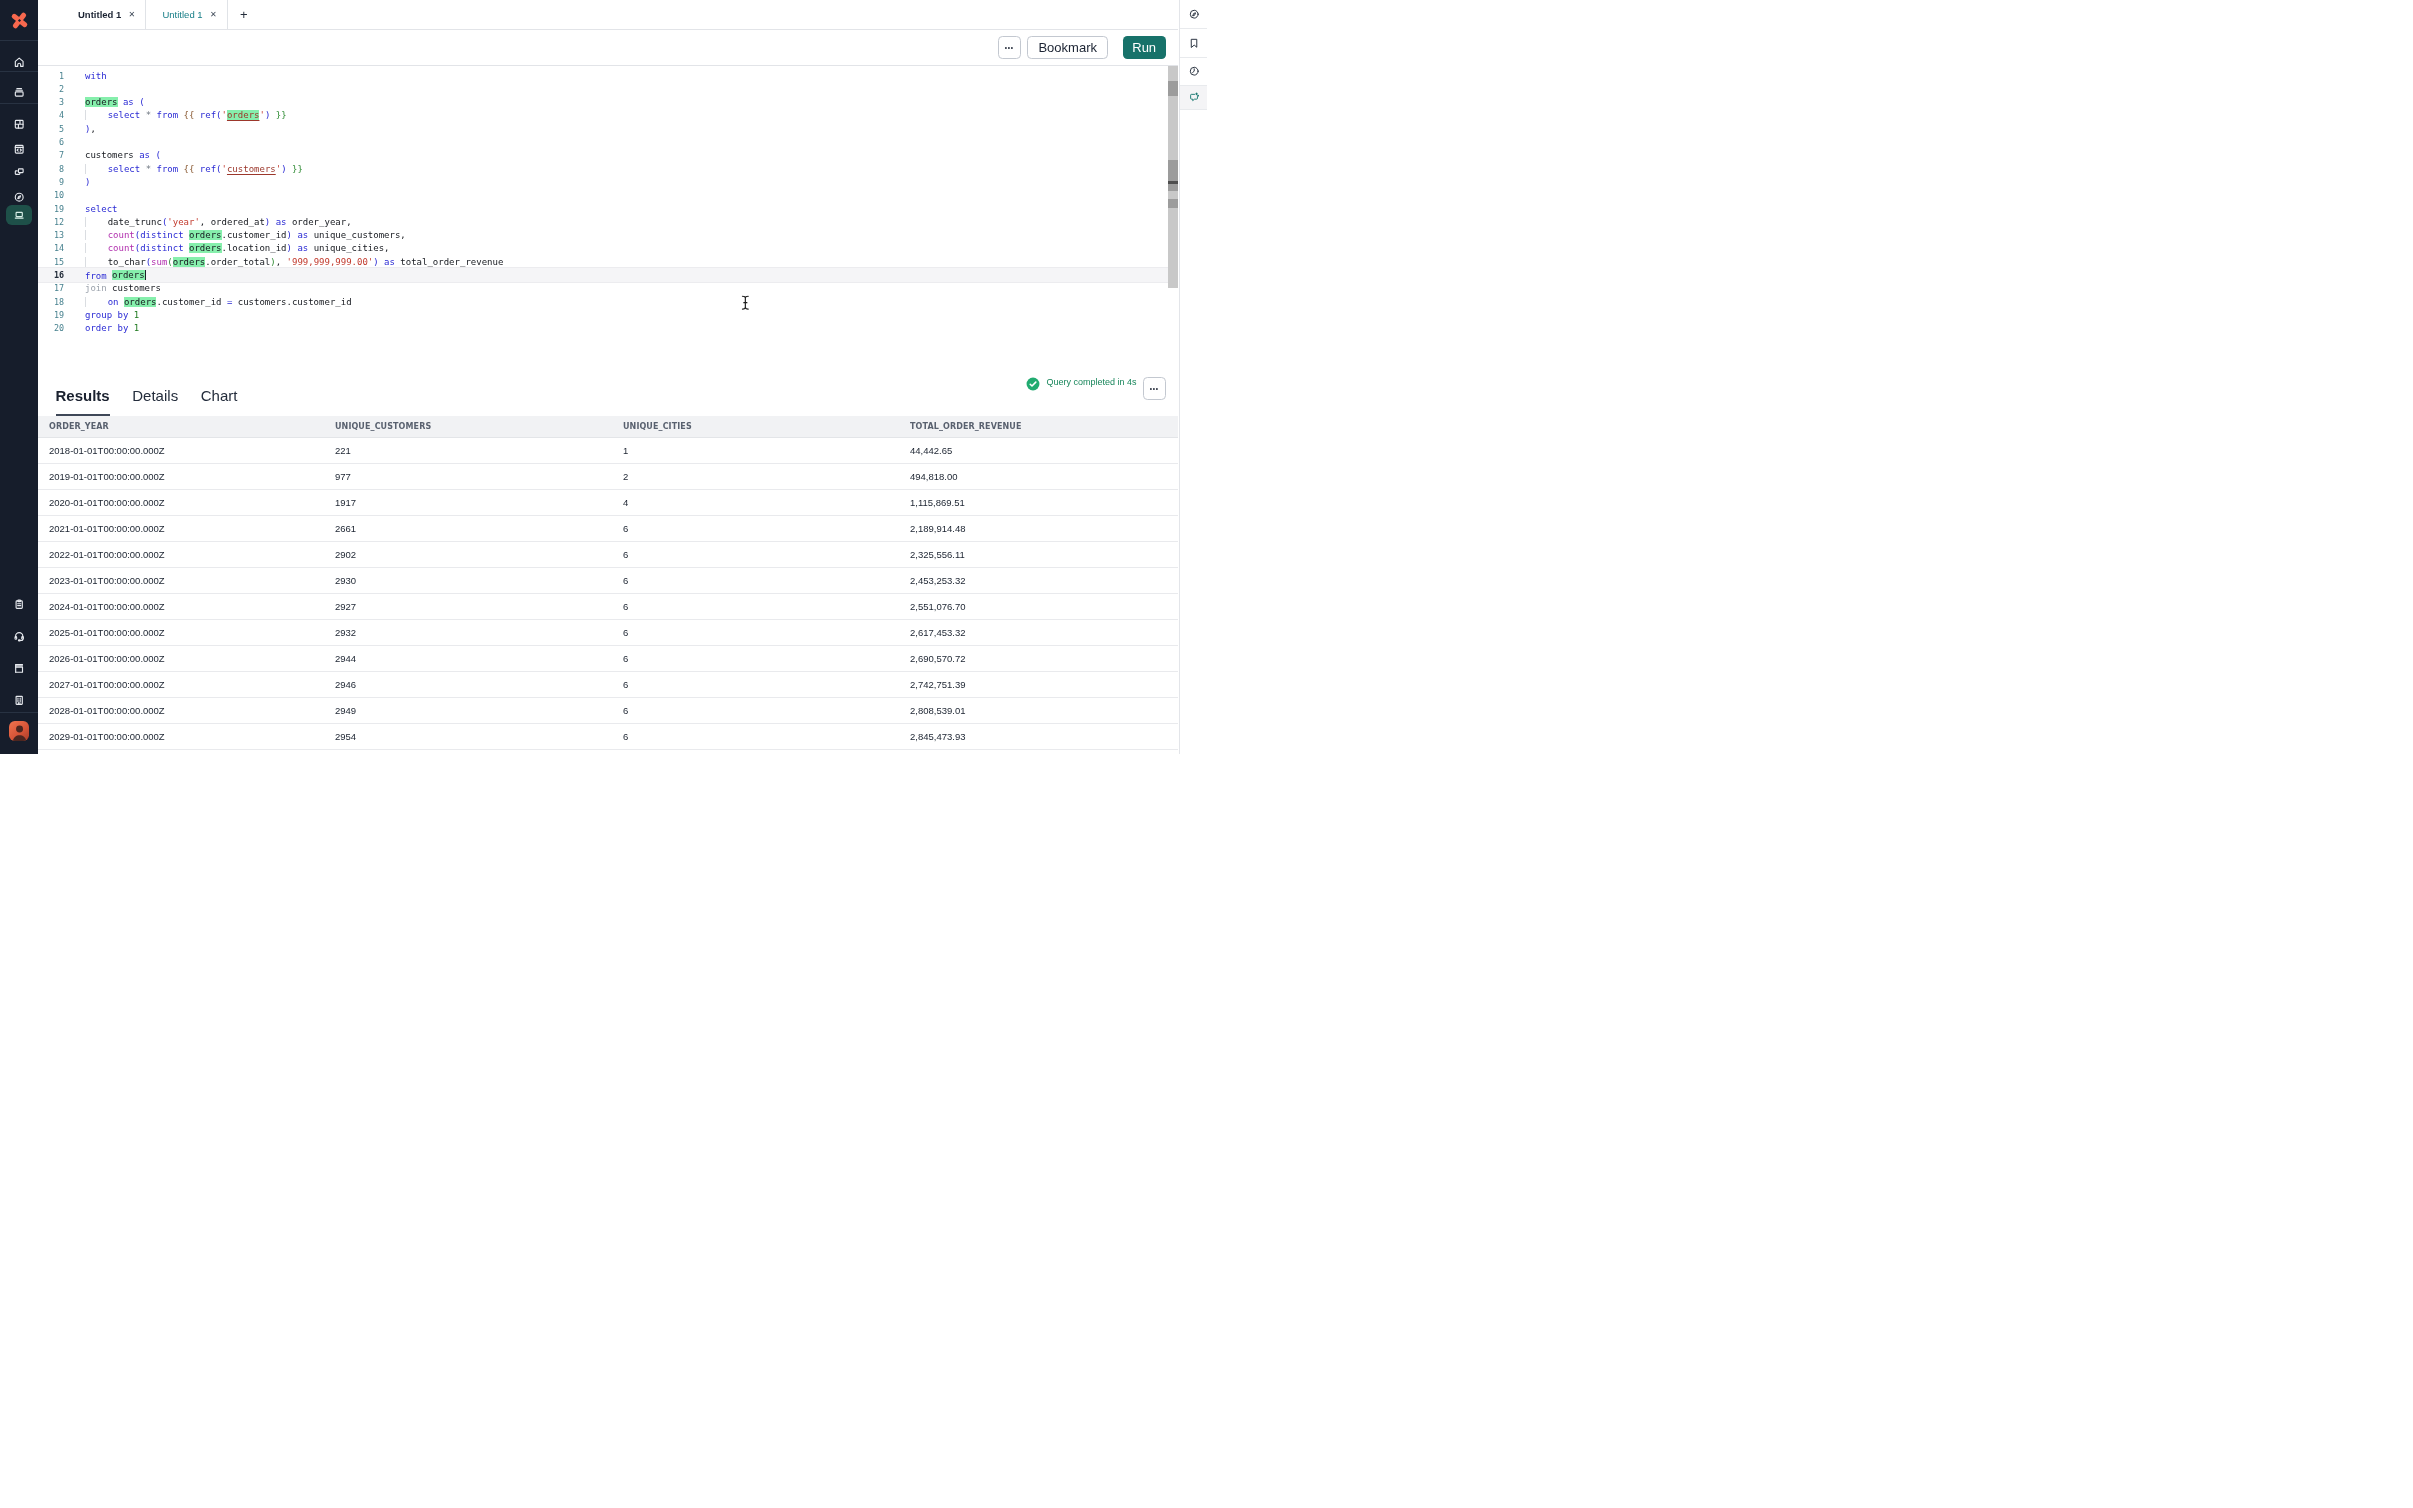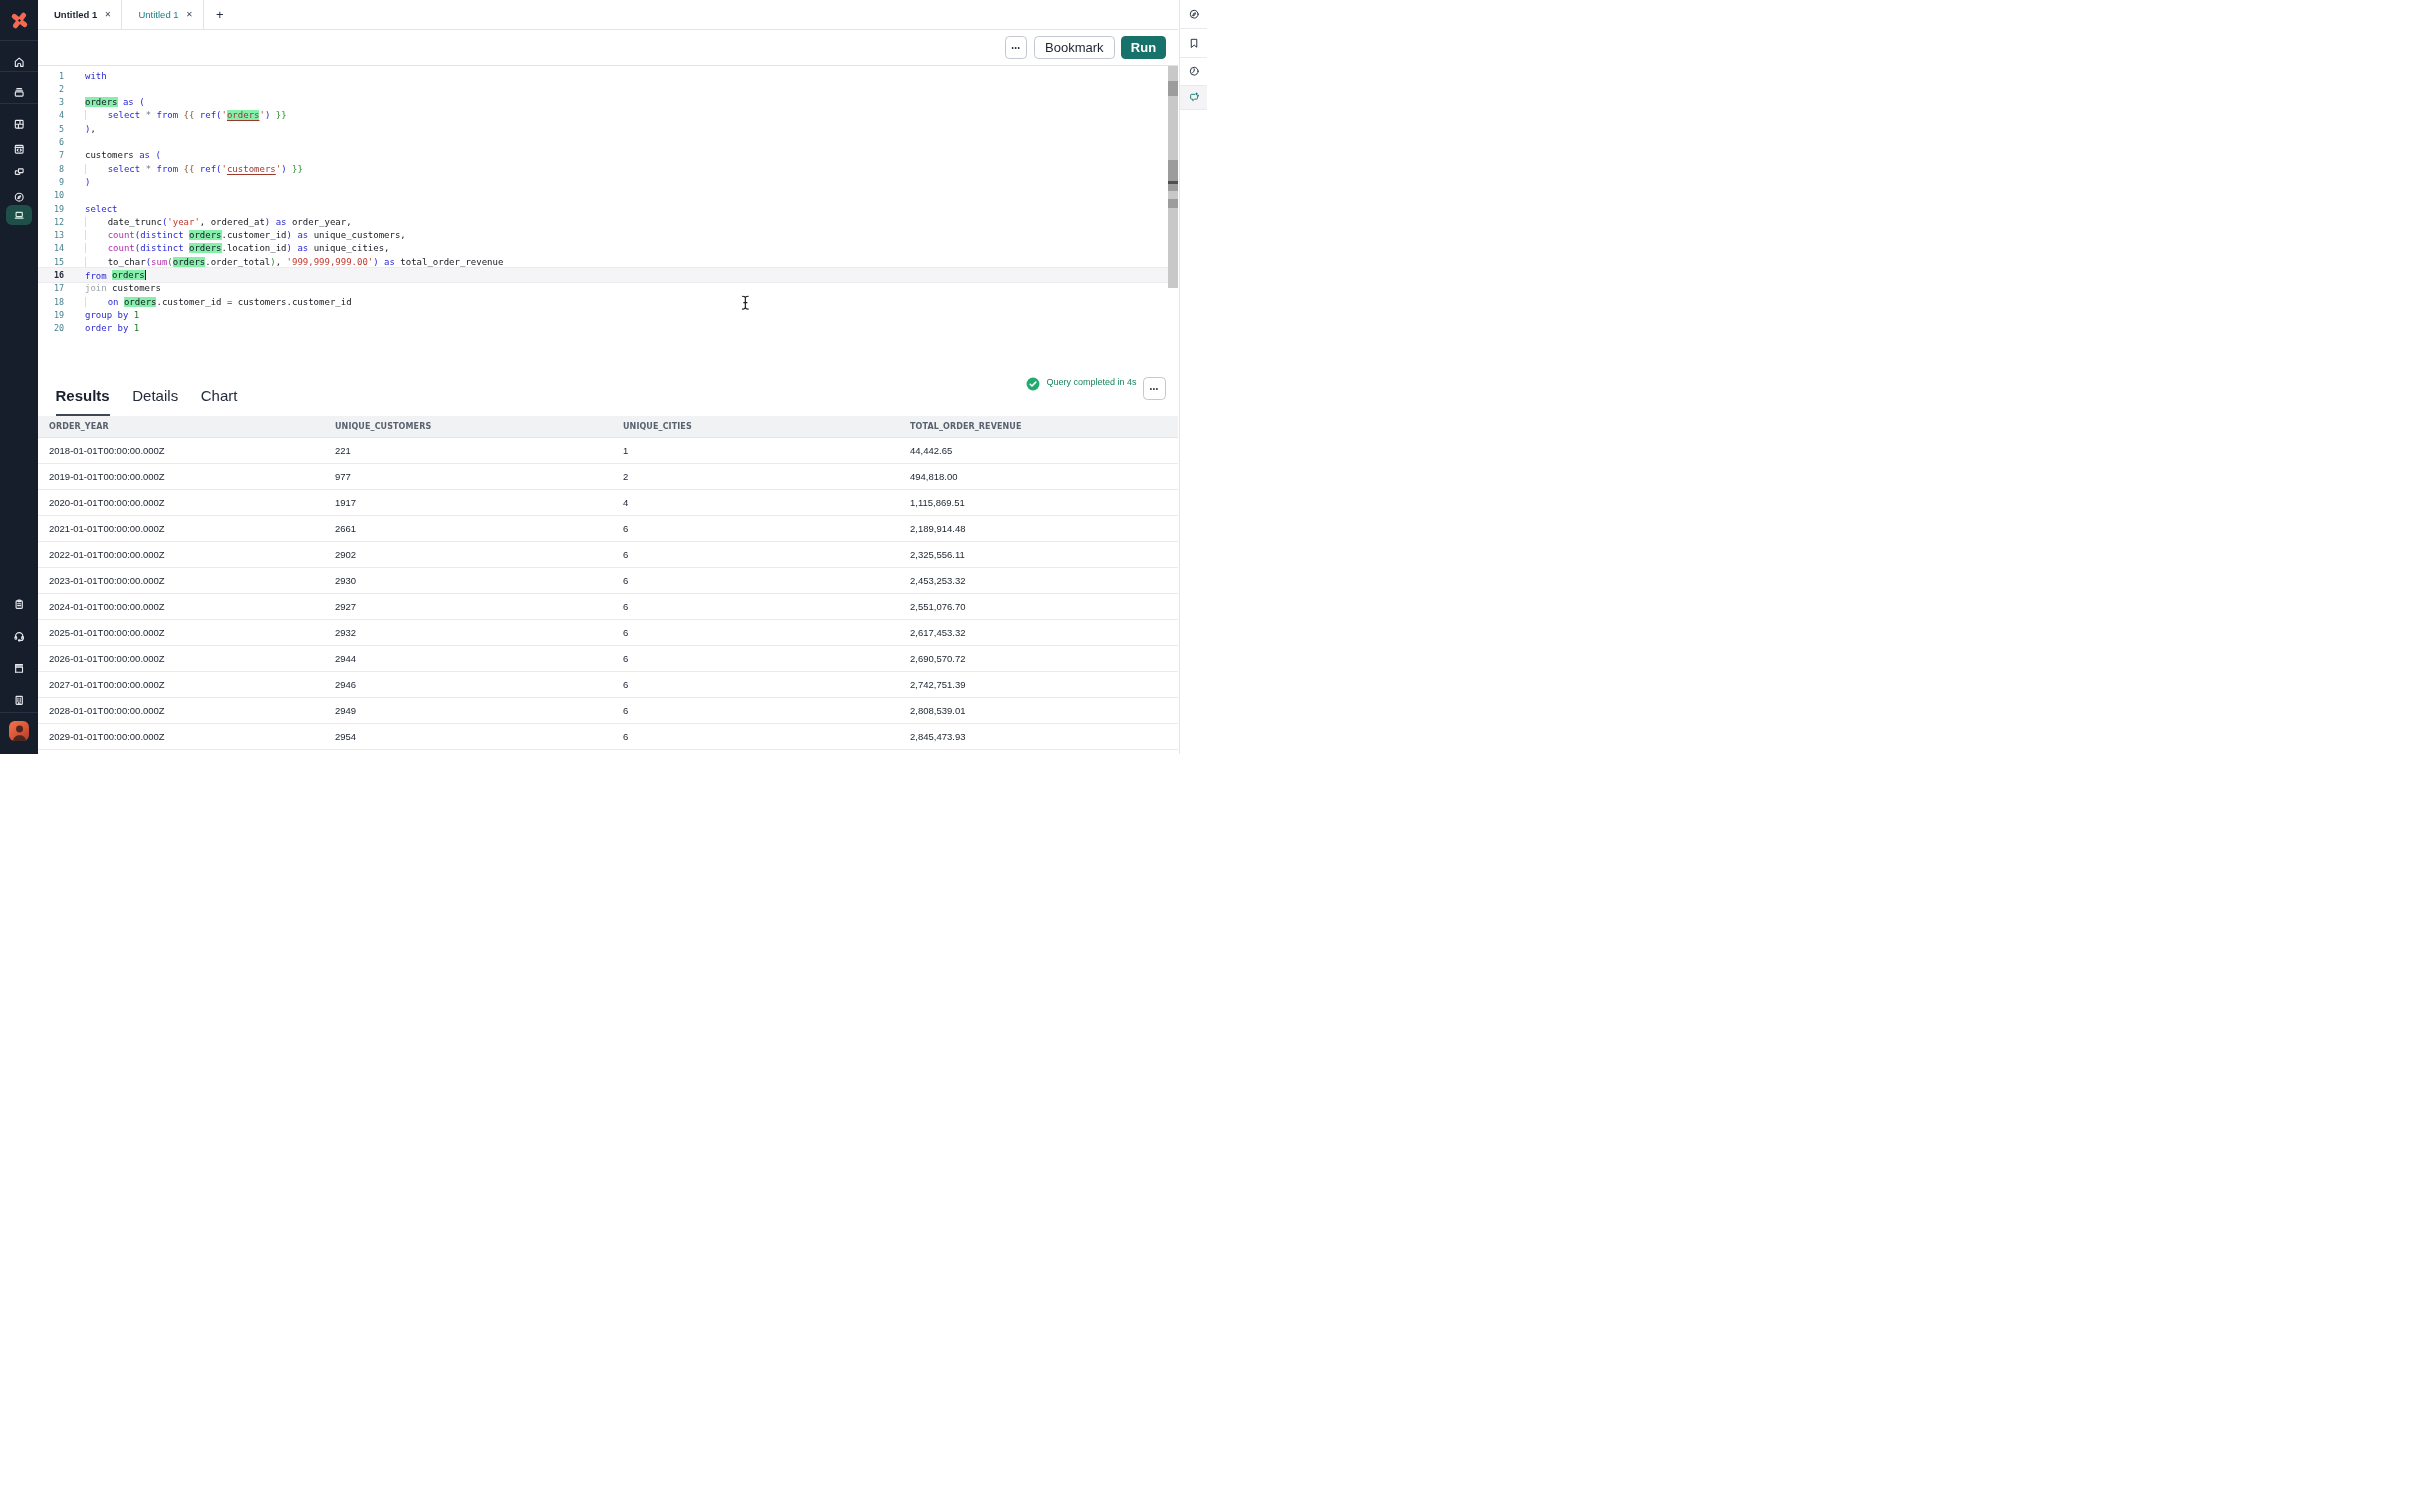--- a/index.html
+++ b/index.html
@@ -23,35 +23,35 @@
   .rr-sep { position:absolute; left:0; width:28px; height:0.7px; background:#e8eaed; }
   .rr-icon { position:absolute; left:0; width:28px; height:22px; display:flex; align-items:center; justify-content:center; cursor:pointer; }
   .rr-icon svg { width:12.4px; height:12.4px; stroke:#1d2735; stroke-width:1.8; fill:none; stroke-linecap:round; stroke-linejoin:round; }
   .rr-icon.accent svg { stroke:#12756d; }
   .rr-chat-bg { position:absolute; left:0; top:85px; width:28px; height:25px; background:#f4f4f6; }
 
   
   .main { position:absolute; left:38px; top:0; width:1140px; height:754px; }
 
   
-  .tabbar { position:absolute; left:0; top:0; width:1140px; height:30px; background:#fff; border-bottom:0.7px solid #e2e4e8; display:flex; align-items:stretch; }
+  .tabbar { position:absolute; left:0; top:0; width:1140px; height:30px; background:#fff; border-bottom:0.7px solid #e2e4e8; display:flex; align-items:stretch;padding-left:24px; }
   .tab { display:flex; align-items:center; gap:7.3px; padding:0 10.2px 0 16px; border-right:0.7px solid #e0e3e7; font-size:9.5px; color:#1c2433; cursor:pointer; }
   .tab .close { font-size:8px; color:#3f4a59; cursor:pointer; }
   .tab.active { font-weight:600; }
   .tab.alt { color:#177e87; }
   .new-tab { display:flex; align-items:center; justify-content:center; width:32px; font-size:13px; color:#232c3a; cursor:pointer; }
 
   
   .toolbar { position:absolute; left:0; top:30px; width:1140px; height:36px; background:#fff; border-bottom:0.7px solid #e2e4e8;
              display:flex; align-items:center; justify-content:flex-end; gap:6.6px; padding-right:12.4px; }
   .btn { height:22.6px; border:0.7px solid #c3c8d0; border-radius:4.4px; background:#fff; display:flex; align-items:center; justify-content:center;
          font-size:13px; color:#1c2433; cursor:pointer; }
   .btn.square { width:22.6px; font-size:6.6px; letter-spacing:0.7px; color:#1c2433; }
   .btn.bookmark { padding:0 10.2px; }
-  .btn.run { border:none; background:#17726a; color:#fff; font-weight:700; padding:0 9.5px; }
+  .btn.run { border:none; background:#17726a; color:#fff; font-weight:400; padding:0 9.5px;margin-left:8px; }
 
   
   .editor { position:absolute; left:0; top:66px; width:1140px; height:311px; background:#fff; font-family:"DejaVu Sans Mono","Liberation Mono",monospace; }
   .lines { position:absolute; left:0; top:2.9px; width:1140px; }
   .line { position:relative; display:flex; align-items:center; height:13.3px; white-space:pre; font-size:9px; }
   .gnum { width:26px; text-align:right; color:#48828f; font-size:8.4px; flex:none; }
   .codetxt { padding-left:21px; }
   .line.cur { background:#f5f5f7; box-shadow:0 -0.7px 0 #e4e4e8, 0 0.7px 0 #e4e4e8; }
   .line.cur .gnum { color:#232c3a; font-weight:bold; }
   .tk-kw{color:#2a2ad4} .tk-id{color:#16191f} .tk-gray{color:#9aa1ab} .tk-op{color:#6e7680}

